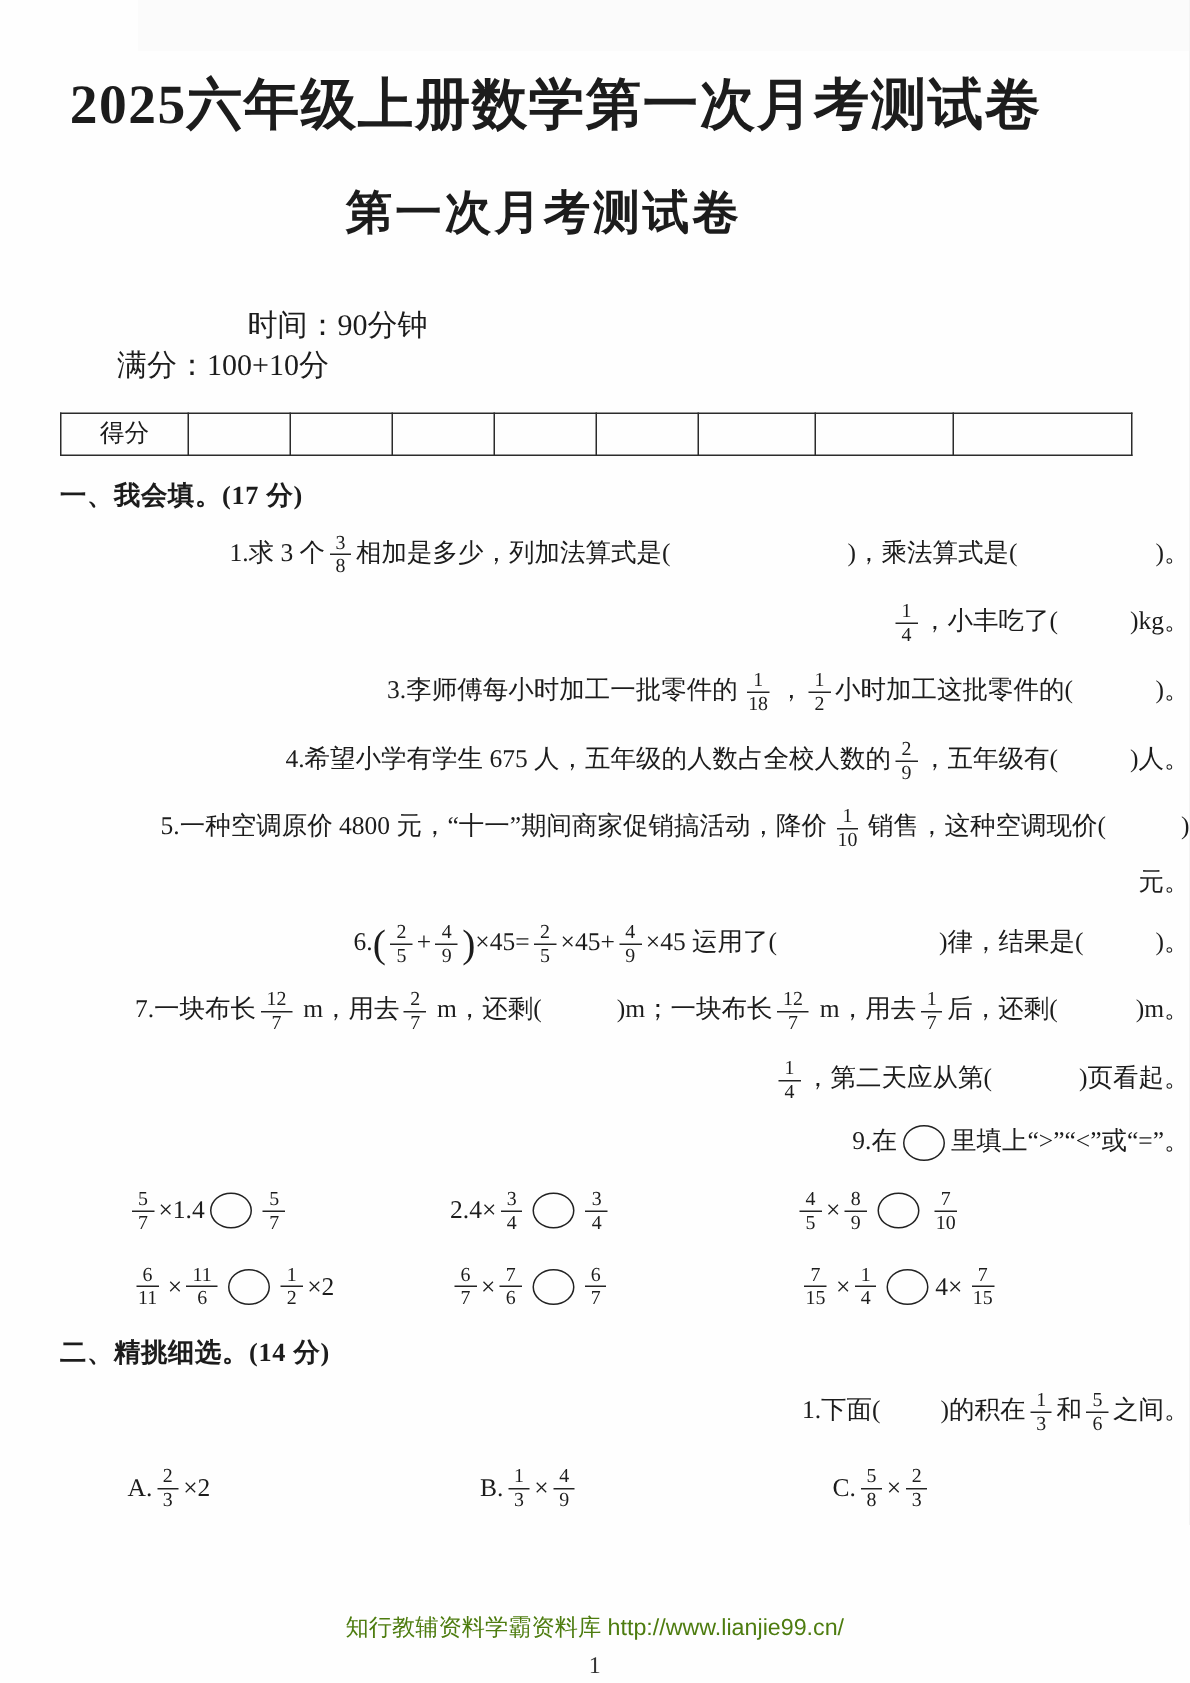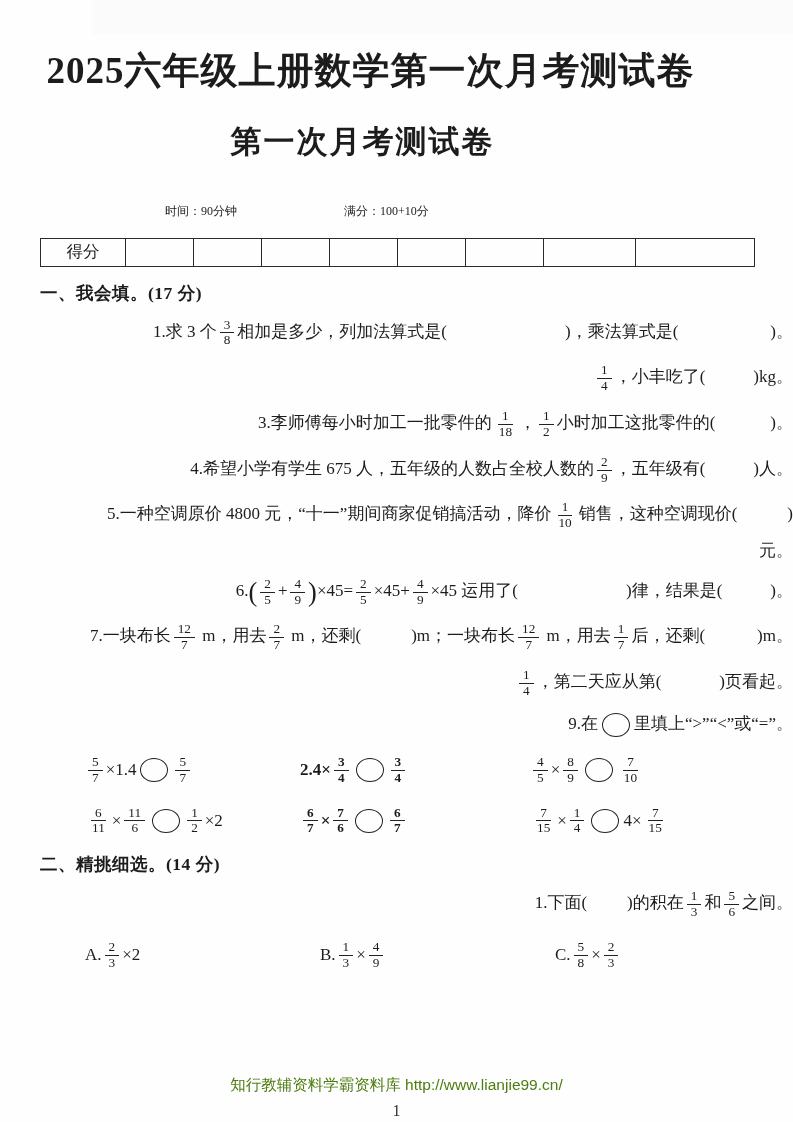--- a/index.html
+++ b/index.html
@@ -20,25 +20,26 @@
     line-height:1.15;
   }
   .title-sub{
     margin:32px 0 0 0;
     text-align:center;position:relative;left:-34px;
     font-size:31px;font-weight:700;letter-spacing:2px;
     line-height:1.1;
   }
   .info-row{
     margin-top:44px;
-    font-size:12px;
+    font-size:20px;
     display:flex;
+    flex-direction:column;
   }
   .info-time{margin-left:165px;}
-  .info-score{margin-left:107px;}
+  .info-score{margin-left:78px;}
   table.score-table{
     border-collapse:collapse;
     margin:18px 0 0 40px;
     table-layout:fixed;
     font-family:"Liberation Sans", sans-serif;
   }
   table.score-table td{
     border:1.6px solid #2b2b2b;
     text-align:center;
     font-size:16.5px;
@@ -70,21 +71,21 @@
   .gap{display:inline-block;height:1px;}
   .cmp-circle{
     display:inline-block;width:26px;height:22px;
     border:1.5px solid #222;border-radius:50%;
     vertical-align:middle;margin:0 4px;
     background:transparent;
   }
   .paren{font-size:1.55em;font-weight:400;vertical-align:middle;line-height:0.8;}
   .cmp-row{margin:16px 0 0 85px;display:flex;font-size:17px;align-items:center;}
   .cmp-expr{width:215px;display:flex;align-items:center;}
-  .cmp-expr:nth-child(2){width:230px;font-weight:bold;}
+  .cmp-expr:nth-child(2){width:230px;}
   .options-row{margin:16px 0 0 85px;display:flex;font-size:17px;align-items:center;}
   .option{width:235px;display:flex;align-items:center;}
   .footer-line{
     position:absolute;bottom:26px;left:0;width:100%;
     text-align:center;color:#4d7c0f;font-size:15.5px;
     font-family:"Liberation Sans", sans-serif;
   }
   .page-number{
     position:absolute;bottom:2px;left:0;width:100%;
     text-align:center;color:#333;font-size:16px;

